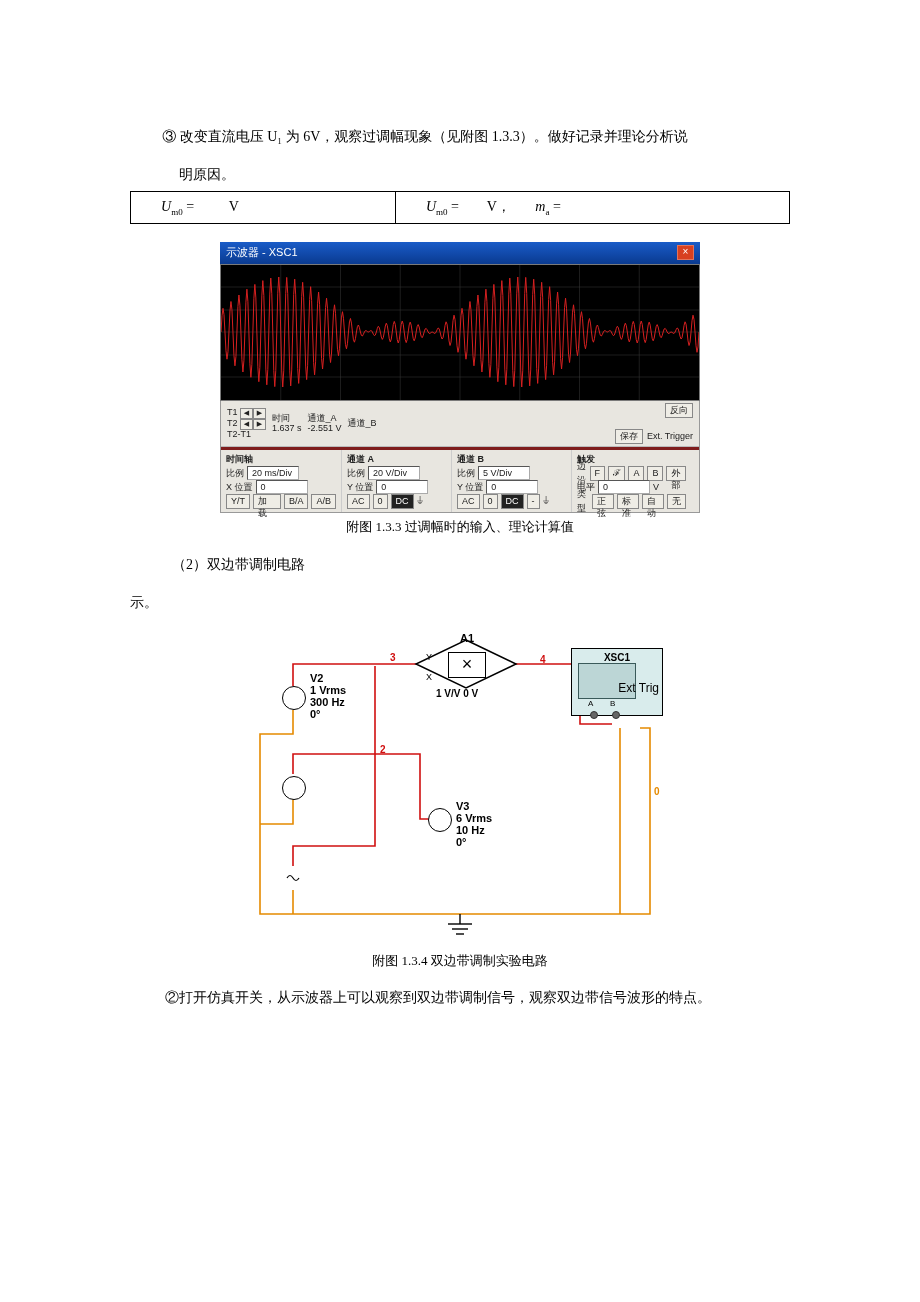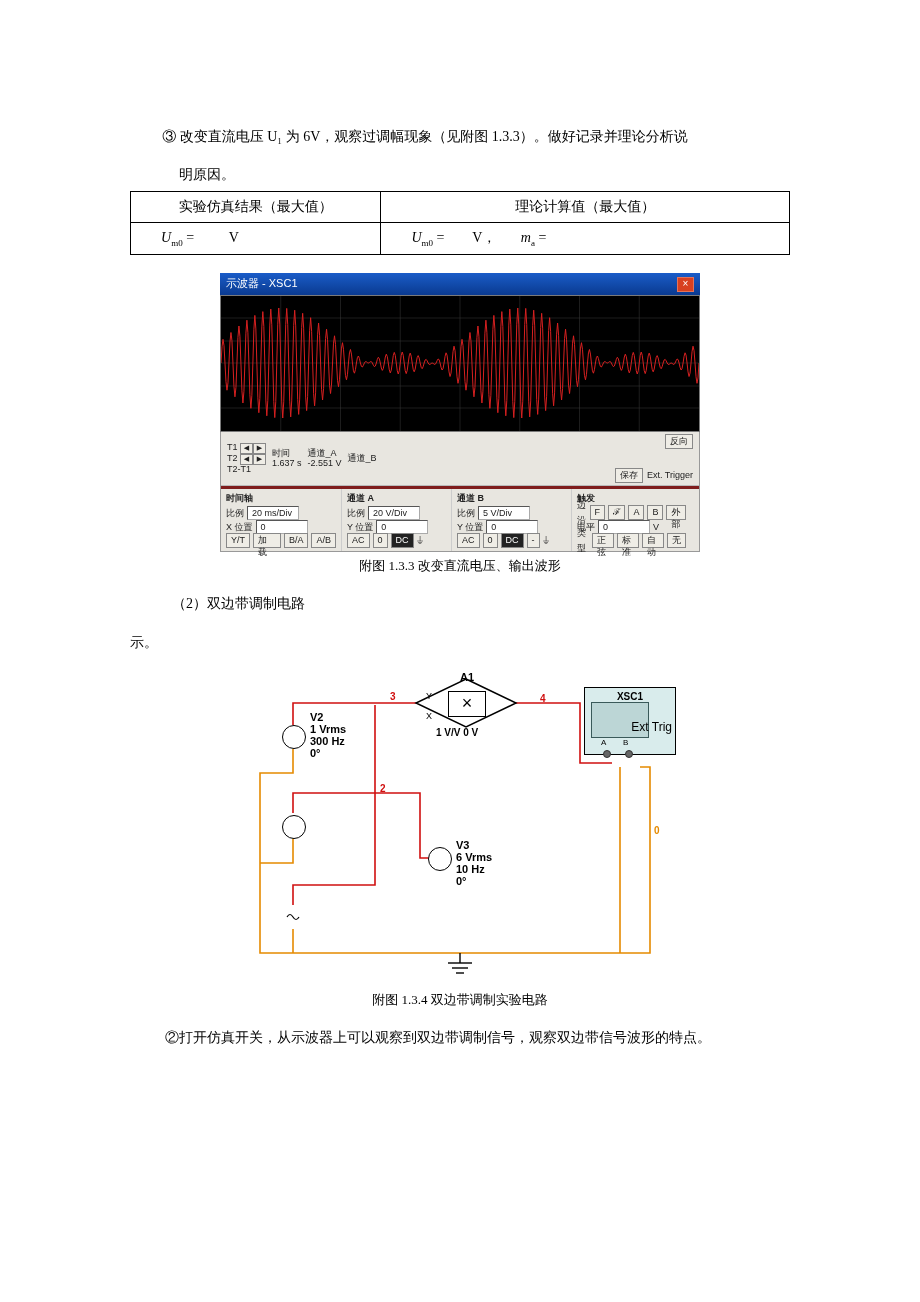--- a/index.html
+++ b/index.html
@@ -185,24 +185,20 @@
 </head>
 <body>
 
 <div class="page">
 
   <p class="para indent1">③ 改变直流电压 U₁ 为 6V，观察过调幅现象（见附图 1.3.3）。做好记录并理论分析说</p>
   <p class="para indent1b">明原因。</p>
 
   <table class="data">
     <tbody>
-        <tr>
-      <th style="width:38%">实验仿真结果（最大值）</th>
-      <th>理论计算值（最大值）</th>
-    </tr>
     <tr>
       <td class="lcell">
         <span class="sub"><span>U</span><sub>m0</sub></span>
         <span>=</span>
         &nbsp;&nbsp;&nbsp;&nbsp;&nbsp;&nbsp;&nbsp;&nbsp;
         <span>V</span>
       </td>
       <td class="lcell">
         <span class="sub"><span>U</span><sub>m0</sub></span>
         <span>=</span>
@@ -253,21 +249,21 @@
           <span class="tiny">时间</span>
           <span class="tiny">1.637 s</span>
         </div>
         <div style="display:flex;flex-direction:column;line-height:10px;">
           <span class="tiny">通道_A</span>
           <span class="tiny">-2.551 V</span>
         </div>
         <div style="display:flex;flex-direction:column;line-height:10px;">
           <span class="tiny">通道_B</span>
         </div>
-        <div style="margin-left:auto;display:flex;flex-direction:column;gap:19px;align-items:flex-end;">
+        <div style="margin-left:auto;display:flex;flex-direction:column;gap:11px;align-items:flex-end;">
           <span class="btn">反向</span>
           <div style="display:flex;gap:4px;align-items:center;">
             <span class="btn">保存</span>
             <span class="tiny">Ext. Trigger</span>
           </div>
         </div>
       </div>
       <div class="ctrl-grid">
         <div class="ctrl-col">
           <div class="hdr">时间轴</div>
@@ -341,21 +337,21 @@
             <span class="btn">正弦</span>
             <span class="btn">标准</span>
             <span class="btn">自动</span>
             <span class="btn">无</span>
             </div>
         </div>
       </div>
     </div>
   </div>
 
-  <p class="caption">附图 1.3.3 改变直流电压、输出波形</p>
+  <p class="caption">附图 1.3.3 过调幅时的输入、理论计算值</p>
 
   <p class="para" style="text-indent:3em;">（2）双边带调制电路</p>
   <p class="para">示。</p>
 
   <div class="circuit-wrap">
 
     <svg style="position:absolute;left:0;top:0;width:100%;height:100%" viewBox="0 0 480 320">
 
       <g stroke="#d01010" stroke-width="1.6" fill="none">
         <polyline points="73,62 73,40 230,40"></polyline>
@@ -393,21 +389,21 @@
         <path d="M 67 254 q 3 -5 6 0 q 3 5 6 0"></path>
       </g>
     </svg>
 
     <div class="mult-box" style="left:228px;top:28px;">×</div>
     <div class="comp-label" style="left:240px;top:6px;">A1</div>
     <div style="position:absolute;left:216px;top:62px;font-size:10px;font-weight:bold">1 V/V 0 V</div>
     <span style="position:absolute;left:206px;top:26px;font-size:9px">Y</span>
     <span style="position:absolute;left:206px;top:46px;font-size:9px">X</span>
 
-    <div class="osc-box" style="left:364px;top:24px;">
+    <div class="osc-box" style="left:351px;top:24px;">
       <div style="position:absolute;top:1px;width:100%;text-align:center;font-weight:bold;font-size:10px">XSC1</div>
       <div class="osc-inner"></div>
       <div style="position:absolute;right:3px;top:30px;font-size:12px">Ext Trig</div>
       <div class="osc-port" style="left:18px"></div>
       <div class="osc-port" style="left:40px"></div>
       <div style="position:absolute;bottom:4px;left:16px;font-size:8px">A</div>
       <div style="position:absolute;bottom:4px;left:38px;font-size:8px">B</div>
     </div>
 
     <div class="srcsym" style="left:62px;top:62px;"></div>

